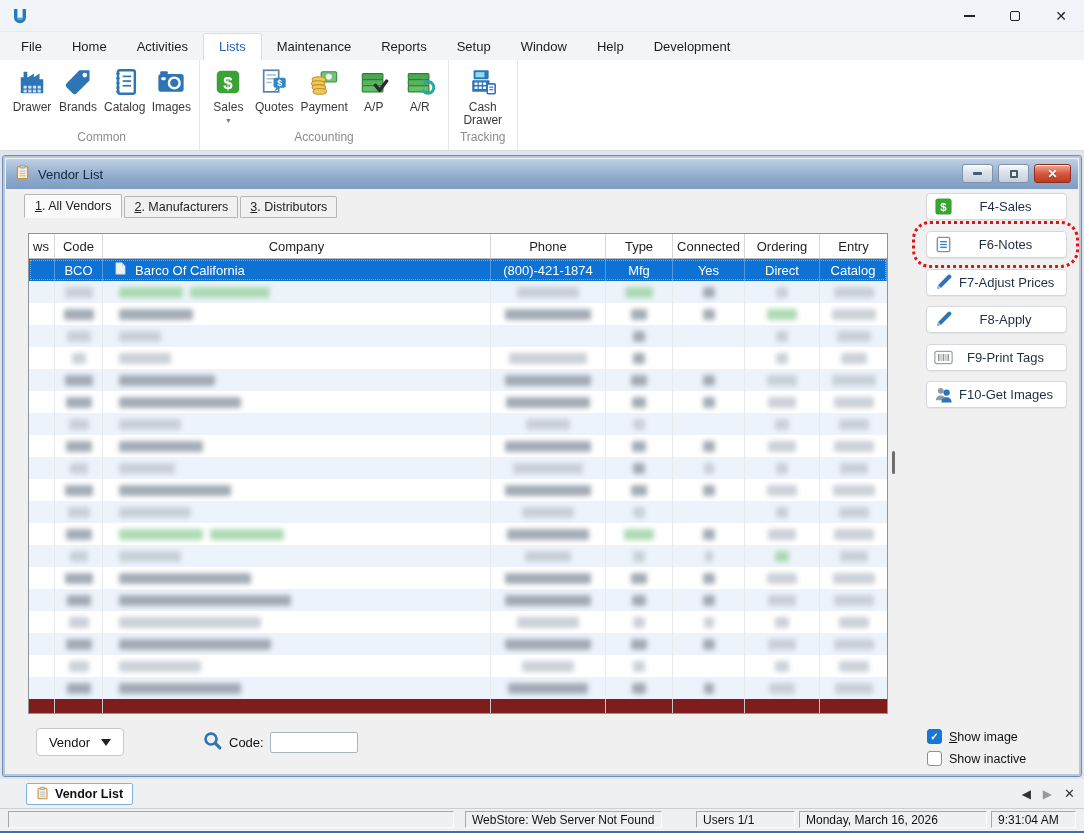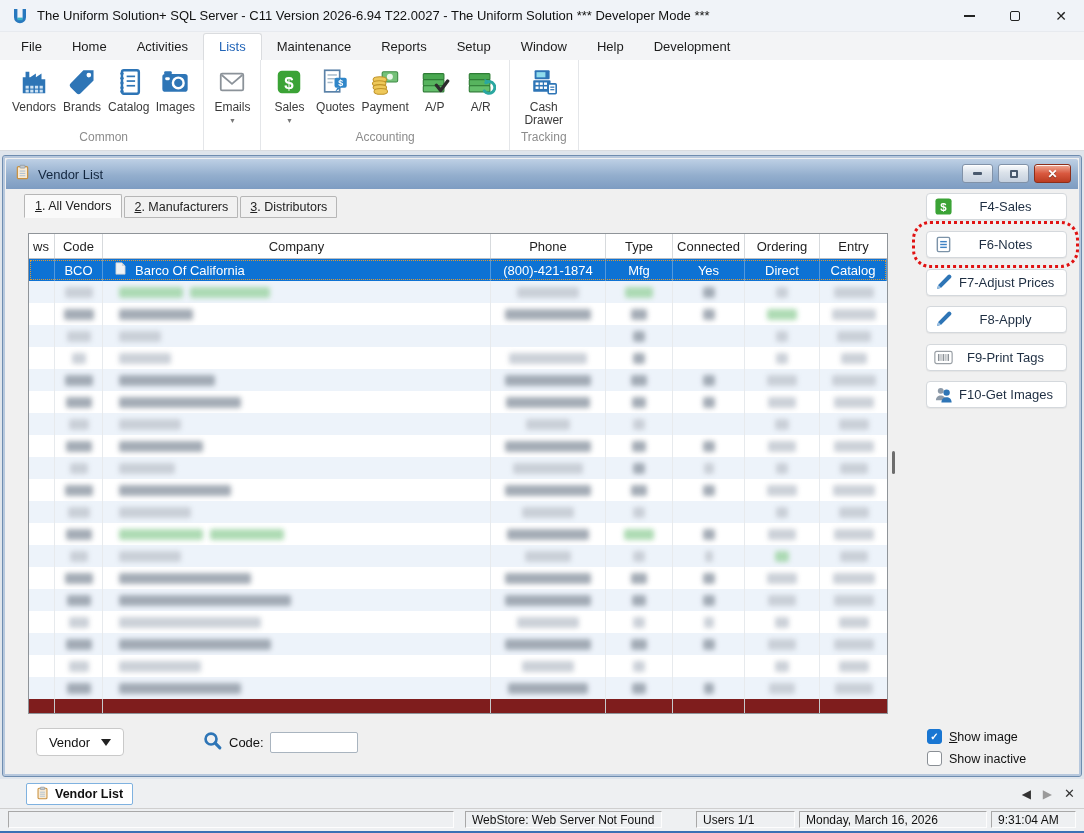--- a/index.html
+++ b/index.html
@@ -105,21 +105,20 @@
 </head>
 <body>
 
 <div class="titlebar">
   <span class="app-icon">
     <svg viewBox="0 0 16 16">
         <path d="M2 1v8.2a6 6 0 0 0 12 0V1h-3.4v8a2.6 2.6 0 0 1-5.2 0V1z" fill="#2878be"></path>
         <rect x="5.4" y="9.6" width="5.2" height="2.6" fill="#3ab0c8"></rect>
       </svg>
   </span>
-  <span class="title-text">The Uniform Solution+ SQL Server - C11 Version 2026-6.94 T22.0027 - The Uniform Solution *** Developer Mode ***</span>
   <div class="winbtns">
     <div class="winbtn">
         <span class="minbar"></span>
       </div>
     <div class="winbtn">
         <span class="maxbox"></span>
       </div>
     <div class="winbtn close">✕</div>
   </div>
 </div>
@@ -149,21 +148,21 @@
                 <rect x="12" y="20" width="3.4" height="3"></rect>
                 <rect x="17" y="20" width="3.4" height="3"></rect>
                 <rect x="22" y="20" width="3.4" height="3"></rect>
                 <rect x="7" y="24.2" width="3.4" height="3"></rect>
                 <rect x="12" y="24.2" width="3.4" height="3"></rect>
                 <rect x="17" y="24.2" width="3.4" height="3"></rect>
                 <rect x="22" y="24.2" width="3.4" height="3"></rect>
               </g>
             </svg>
           </span>
-          <span class="rlabel">Vendors</span>
+          <span class="rlabel">Drawer</span>
         </div>
         <div class="ribbon-item">
           <span class="ricon">
             <svg viewBox="0 0 32 32">
               <path fill="#2e75b6" d="M17.5 3.5h10.8v10.8L14.6 28a3.1 3.1 0 0 1-4.4 0L4 21.8a3.1 3.1 0 0 1 0-4.4z"></path>
               <circle cx="23.3" cy="8.6" r="2.5" fill="#fff"></circle>
             </svg>
           </span>
           <span class="rlabel">Brands</span>
         </div>
@@ -194,35 +193,20 @@
               <rect x="2.5" y="7.5" width="27" height="19" rx="3" fill="#2e75b6"></rect>
               <circle cx="19.5" cy="17" r="7" fill="#fff"></circle>
               <circle cx="19.5" cy="17" r="4.4" fill="#2e75b6"></circle>
               <rect x="5.5" y="11" width="5" height="3" rx="1.4" fill="#fff"></rect>
             </svg>
           </span>
           <span class="rlabel">Images</span>
         </div>
       </div>
       <div class="rg-label">Common</div>
-    </div>
-    <div class="ribbon-group">
-      <div class="rg-items">
-        <div class="ribbon-item">
-          <span class="ricon">
-            <svg viewBox="0 0 32 32">
-              <rect x="4" y="7" width="24" height="18" rx="1.5" fill="#fff" stroke="#8b9299" stroke-width="1.9"></rect>
-              <path d="M5 8.5 16 18 27 8.5" fill="none" stroke="#8b9299" stroke-width="1.9"></path>
-            </svg>
-          </span>
-          <span class="rlabel">Emails</span>
-          <span class="rcaret">▼</span>
-        </div>
-      </div>
-      <div class="rg-label"></div>
     </div>
     <div class="ribbon-group">
       <div class="rg-items">
         <div class="ribbon-item">
           <span class="ricon">
             <svg viewBox="0 0 32 32">
               <rect x="4" y="4" width="24" height="24" rx="4.5" fill="#3ba336"></rect>
               <text x="16" y="23.5" font-size="18" font-weight="bold" fill="#fff" text-anchor="middle" font-family="Liberation Sans,sans-serif">$</text>
             </svg>
           </span>

